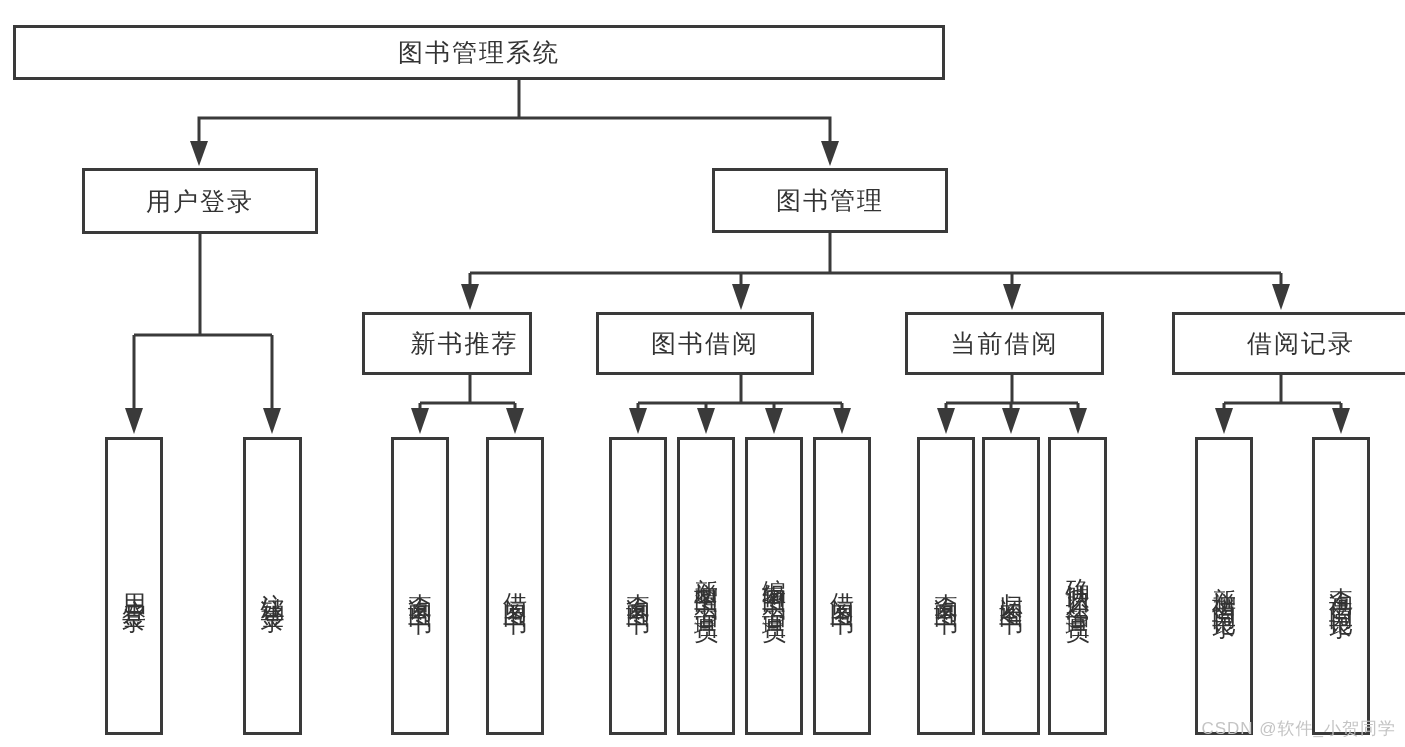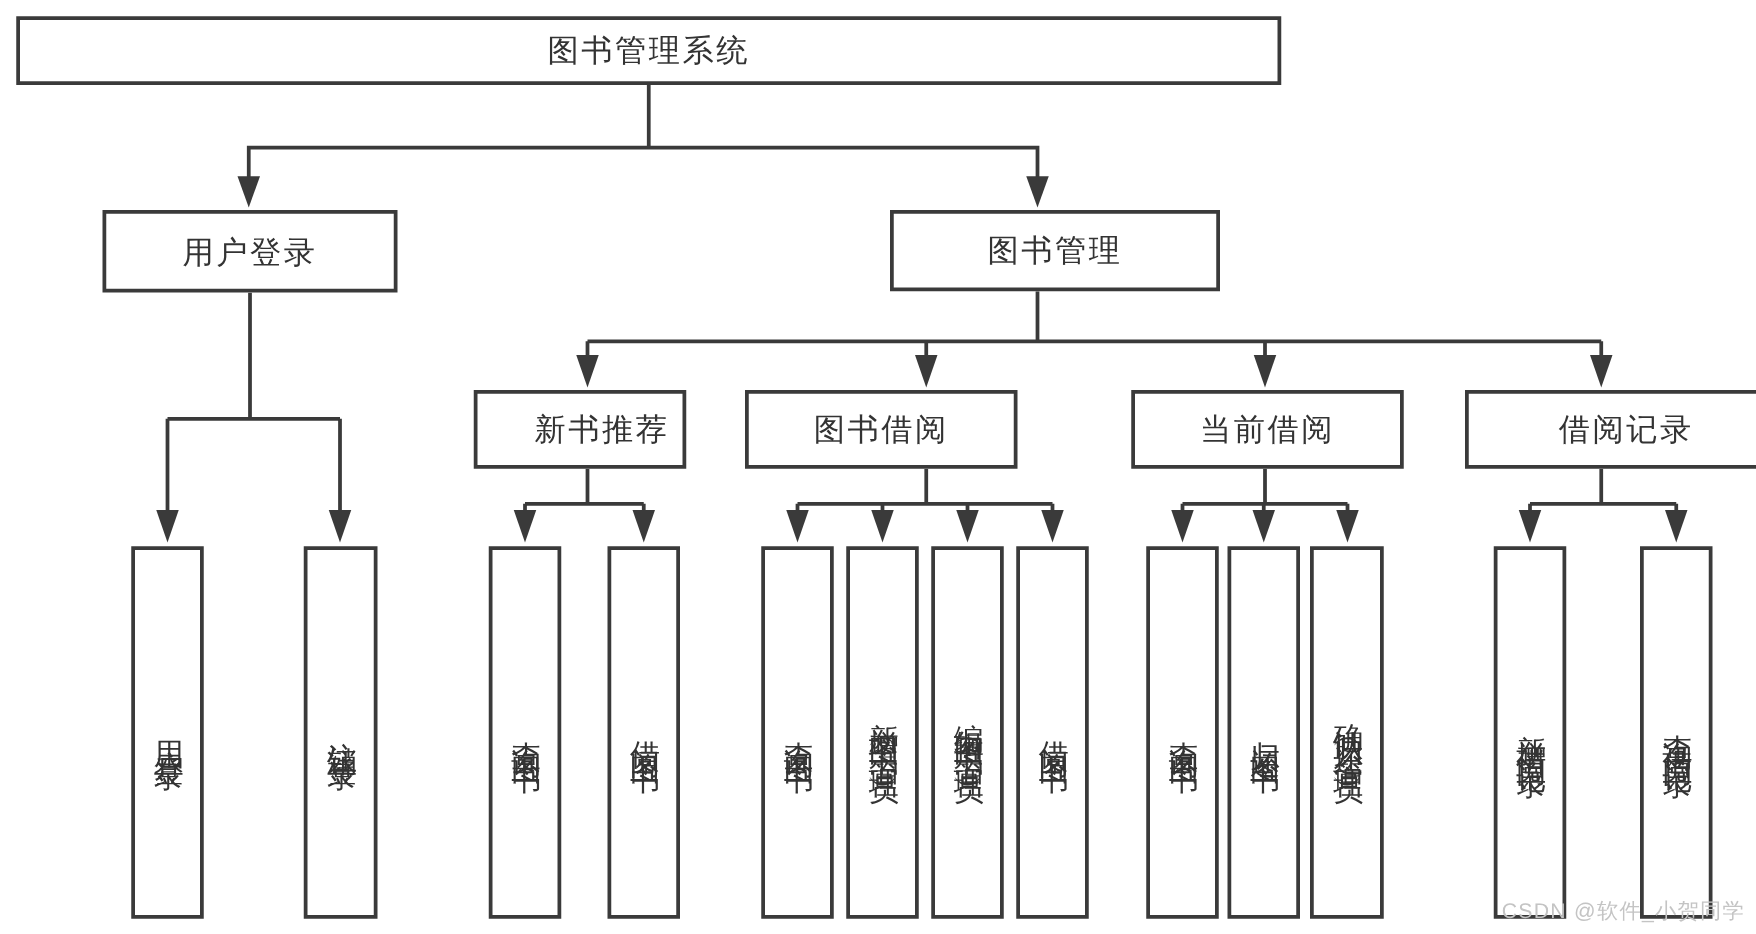--- a/index.html
+++ b/index.html
@@ -86,28 +86,28 @@
       <polygon points="1069,408 1087,408 1078,434" fill="#3a3a3a" stroke="none"></polygon>
     </g>
 
     <g>
       <path d="M1281 375 V403 M1224 403 H1341 M1224 403 V410 M1341 403 V410"></path>
       <polygon points="1215,408 1233,408 1224,434" fill="#3a3a3a" stroke="none"></polygon>
       <polygon points="1332,408 1350,408 1341,434" fill="#3a3a3a" stroke="none"></polygon>
     </g>
   </svg>
 
-  <div class="hnode" style="left:13px;top:13px;width:1012px;height:55px;">图书管理系统</div>
+  <div class="hnode" style="left:13px;top:25px;width:932px;height:55px;">图书管理系统</div>
 
   <div class="hnode" style="left:82px;top:168px;width:236px;height:66px;">用户登录</div>
-  <div class="hnode" style="left:712px;top:168px;width:264px;height:65px;">图书管理</div>
+  <div class="hnode" style="left:712px;top:168px;width:236px;height:65px;">图书管理</div>
 
-  <div class="hnode" style="left:379px;top:312px;width:170px;height:63px;padding-left:35px;">新书推荐</div>
+  <div class="hnode" style="left:362px;top:312px;width:170px;height:63px;padding-left:35px;">新书推荐</div>
   <div class="hnode" style="left:596px;top:312px;width:218px;height:63px;">图书借阅</div>
-  <div class="hnode" style="left:905px;top:312px;width:218px;height:63px;">当前借阅</div>
+  <div class="hnode" style="left:905px;top:312px;width:199px;height:63px;">当前借阅</div>
   <div class="hnode" style="left:1172px;top:312px;width:258px;height:63px;">借阅记录</div>
 
   <div class="vnode" style="left:105px;top:437px;width:58px;height:298px;">用户登录</div>
   <div class="vnode" style="left:243px;top:437px;width:59px;height:298px;">注销登录</div>
 
   <div class="vnode" style="left:391px;top:437px;width:58px;height:298px;">查询图书</div>
   <div class="vnode" style="left:486px;top:437px;width:58px;height:298px;">借阅图书</div>
 
   <div class="vnode" style="left:609px;top:437px;width:58px;height:298px;">查询图书</div>
   <div class="vnode" style="left:677px;top:437px;width:58px;height:298px;">新增图书（管理员）</div>

